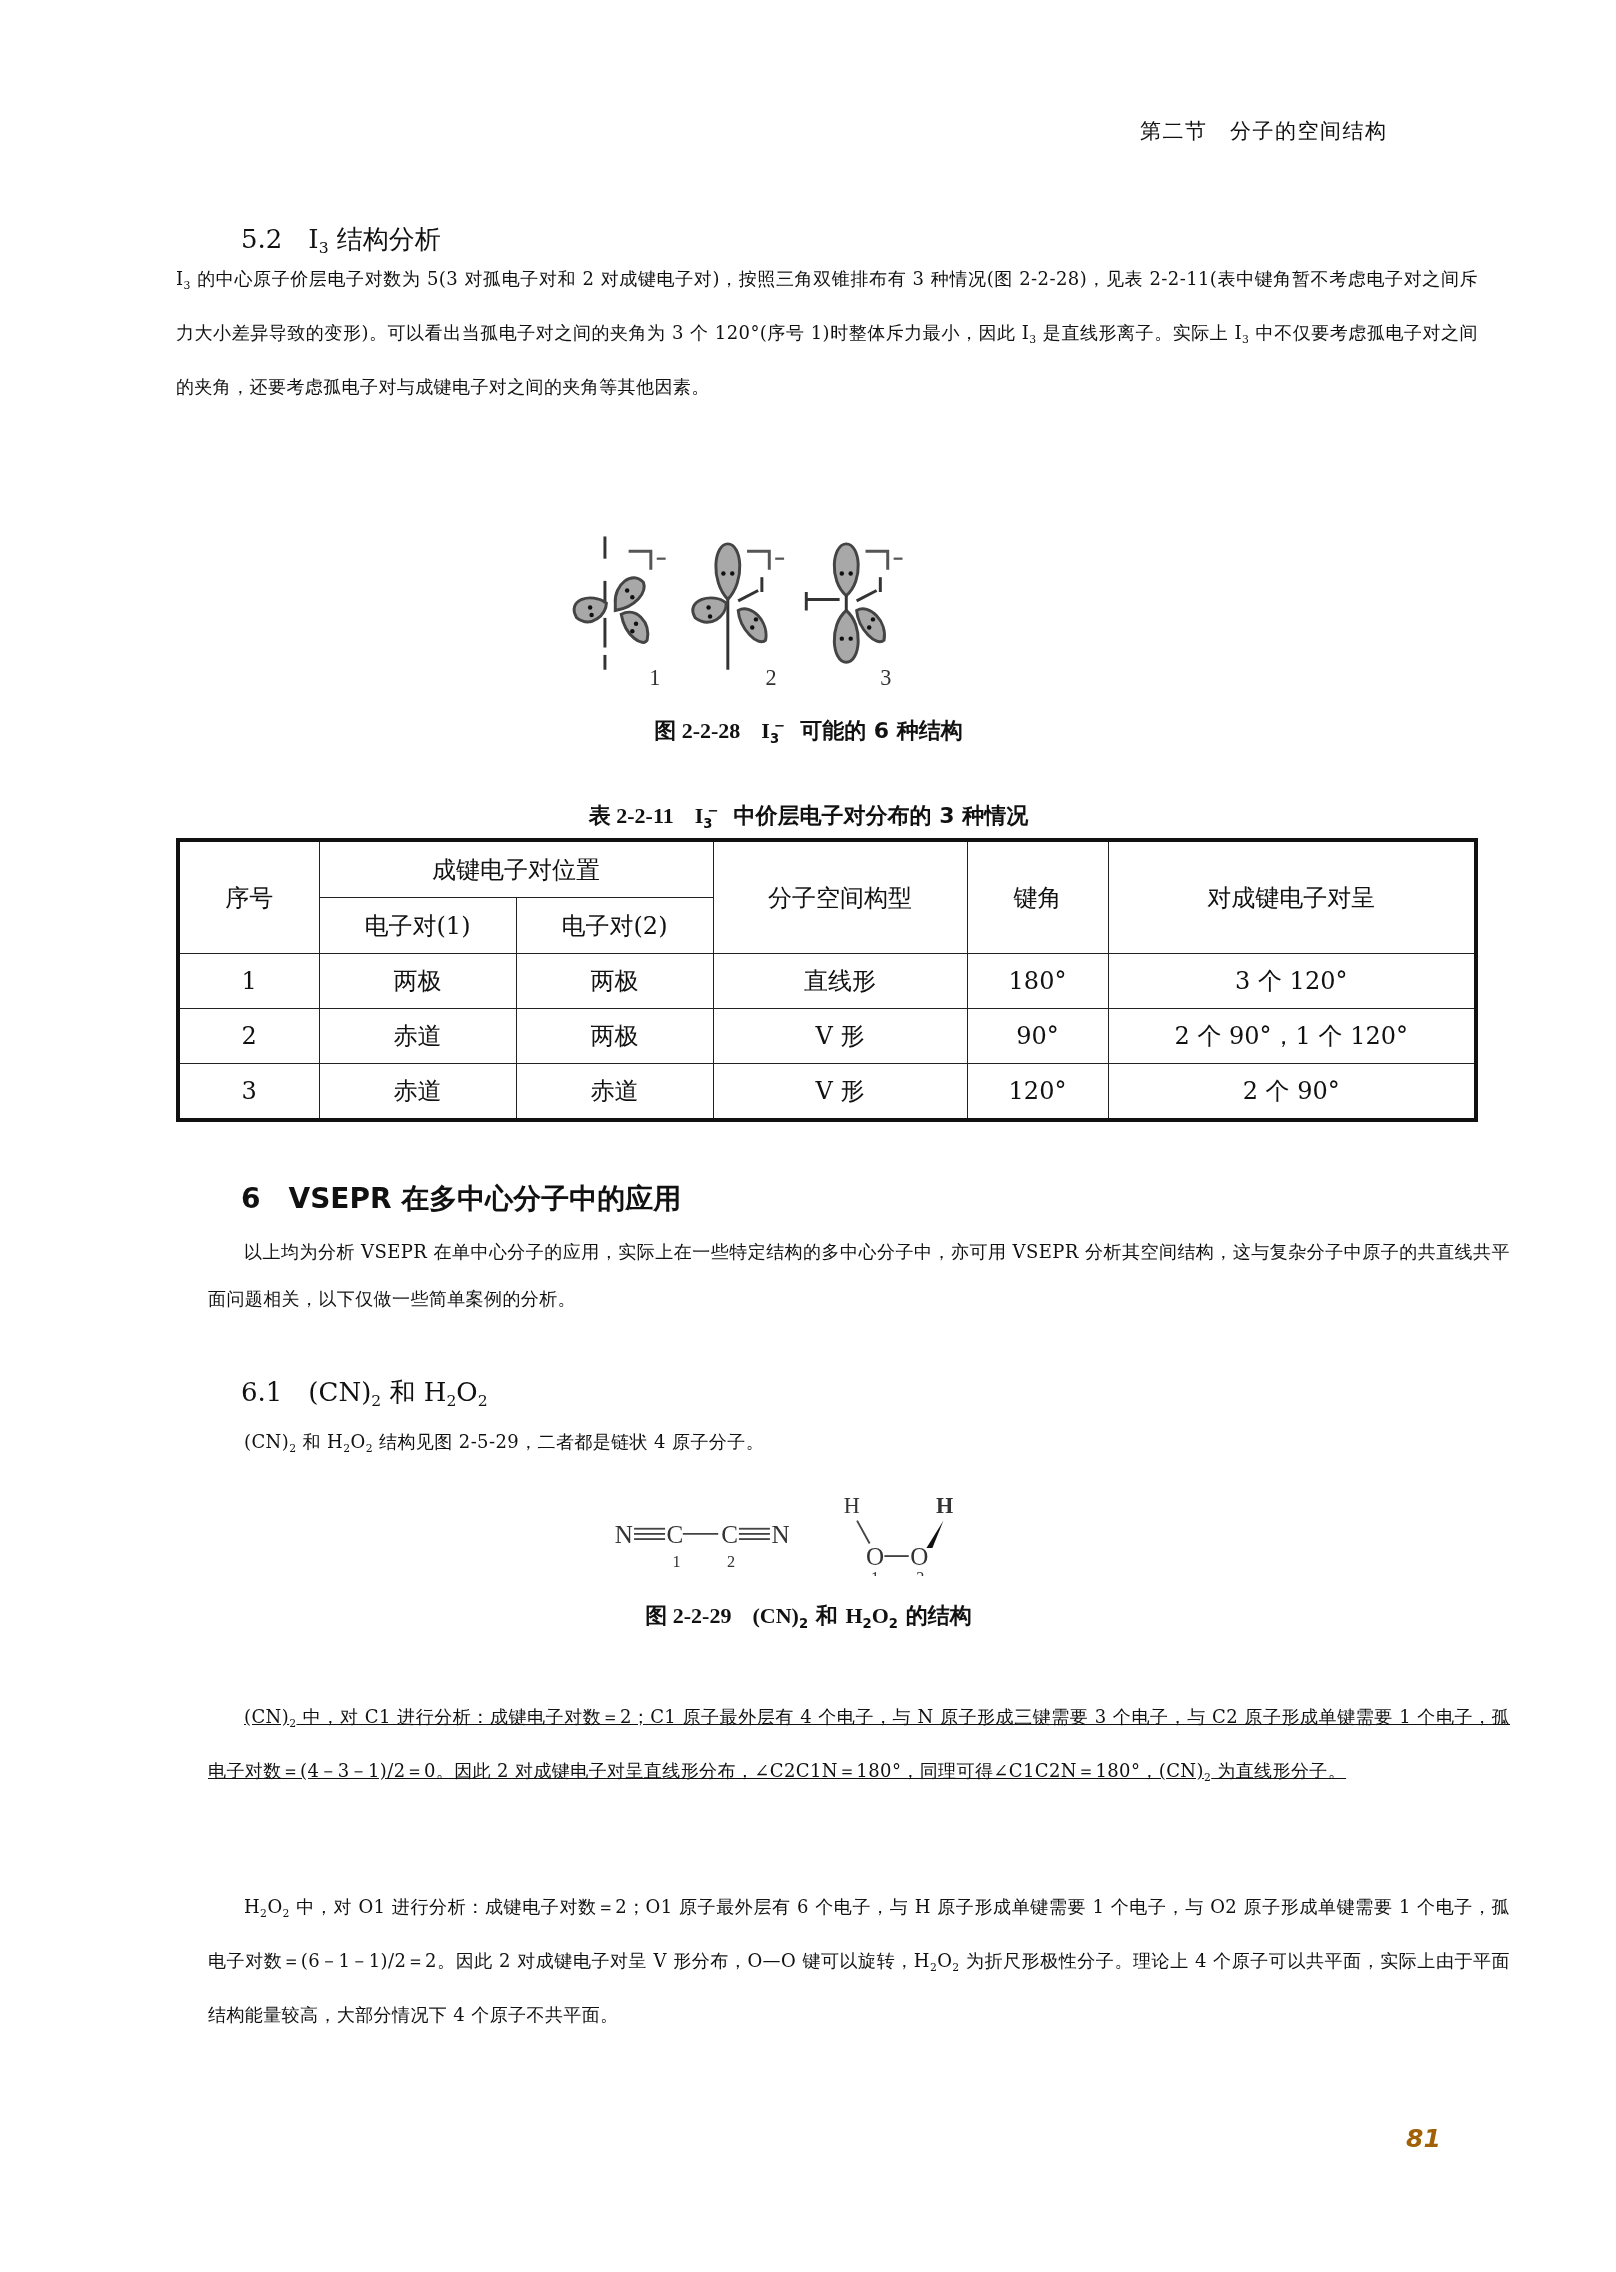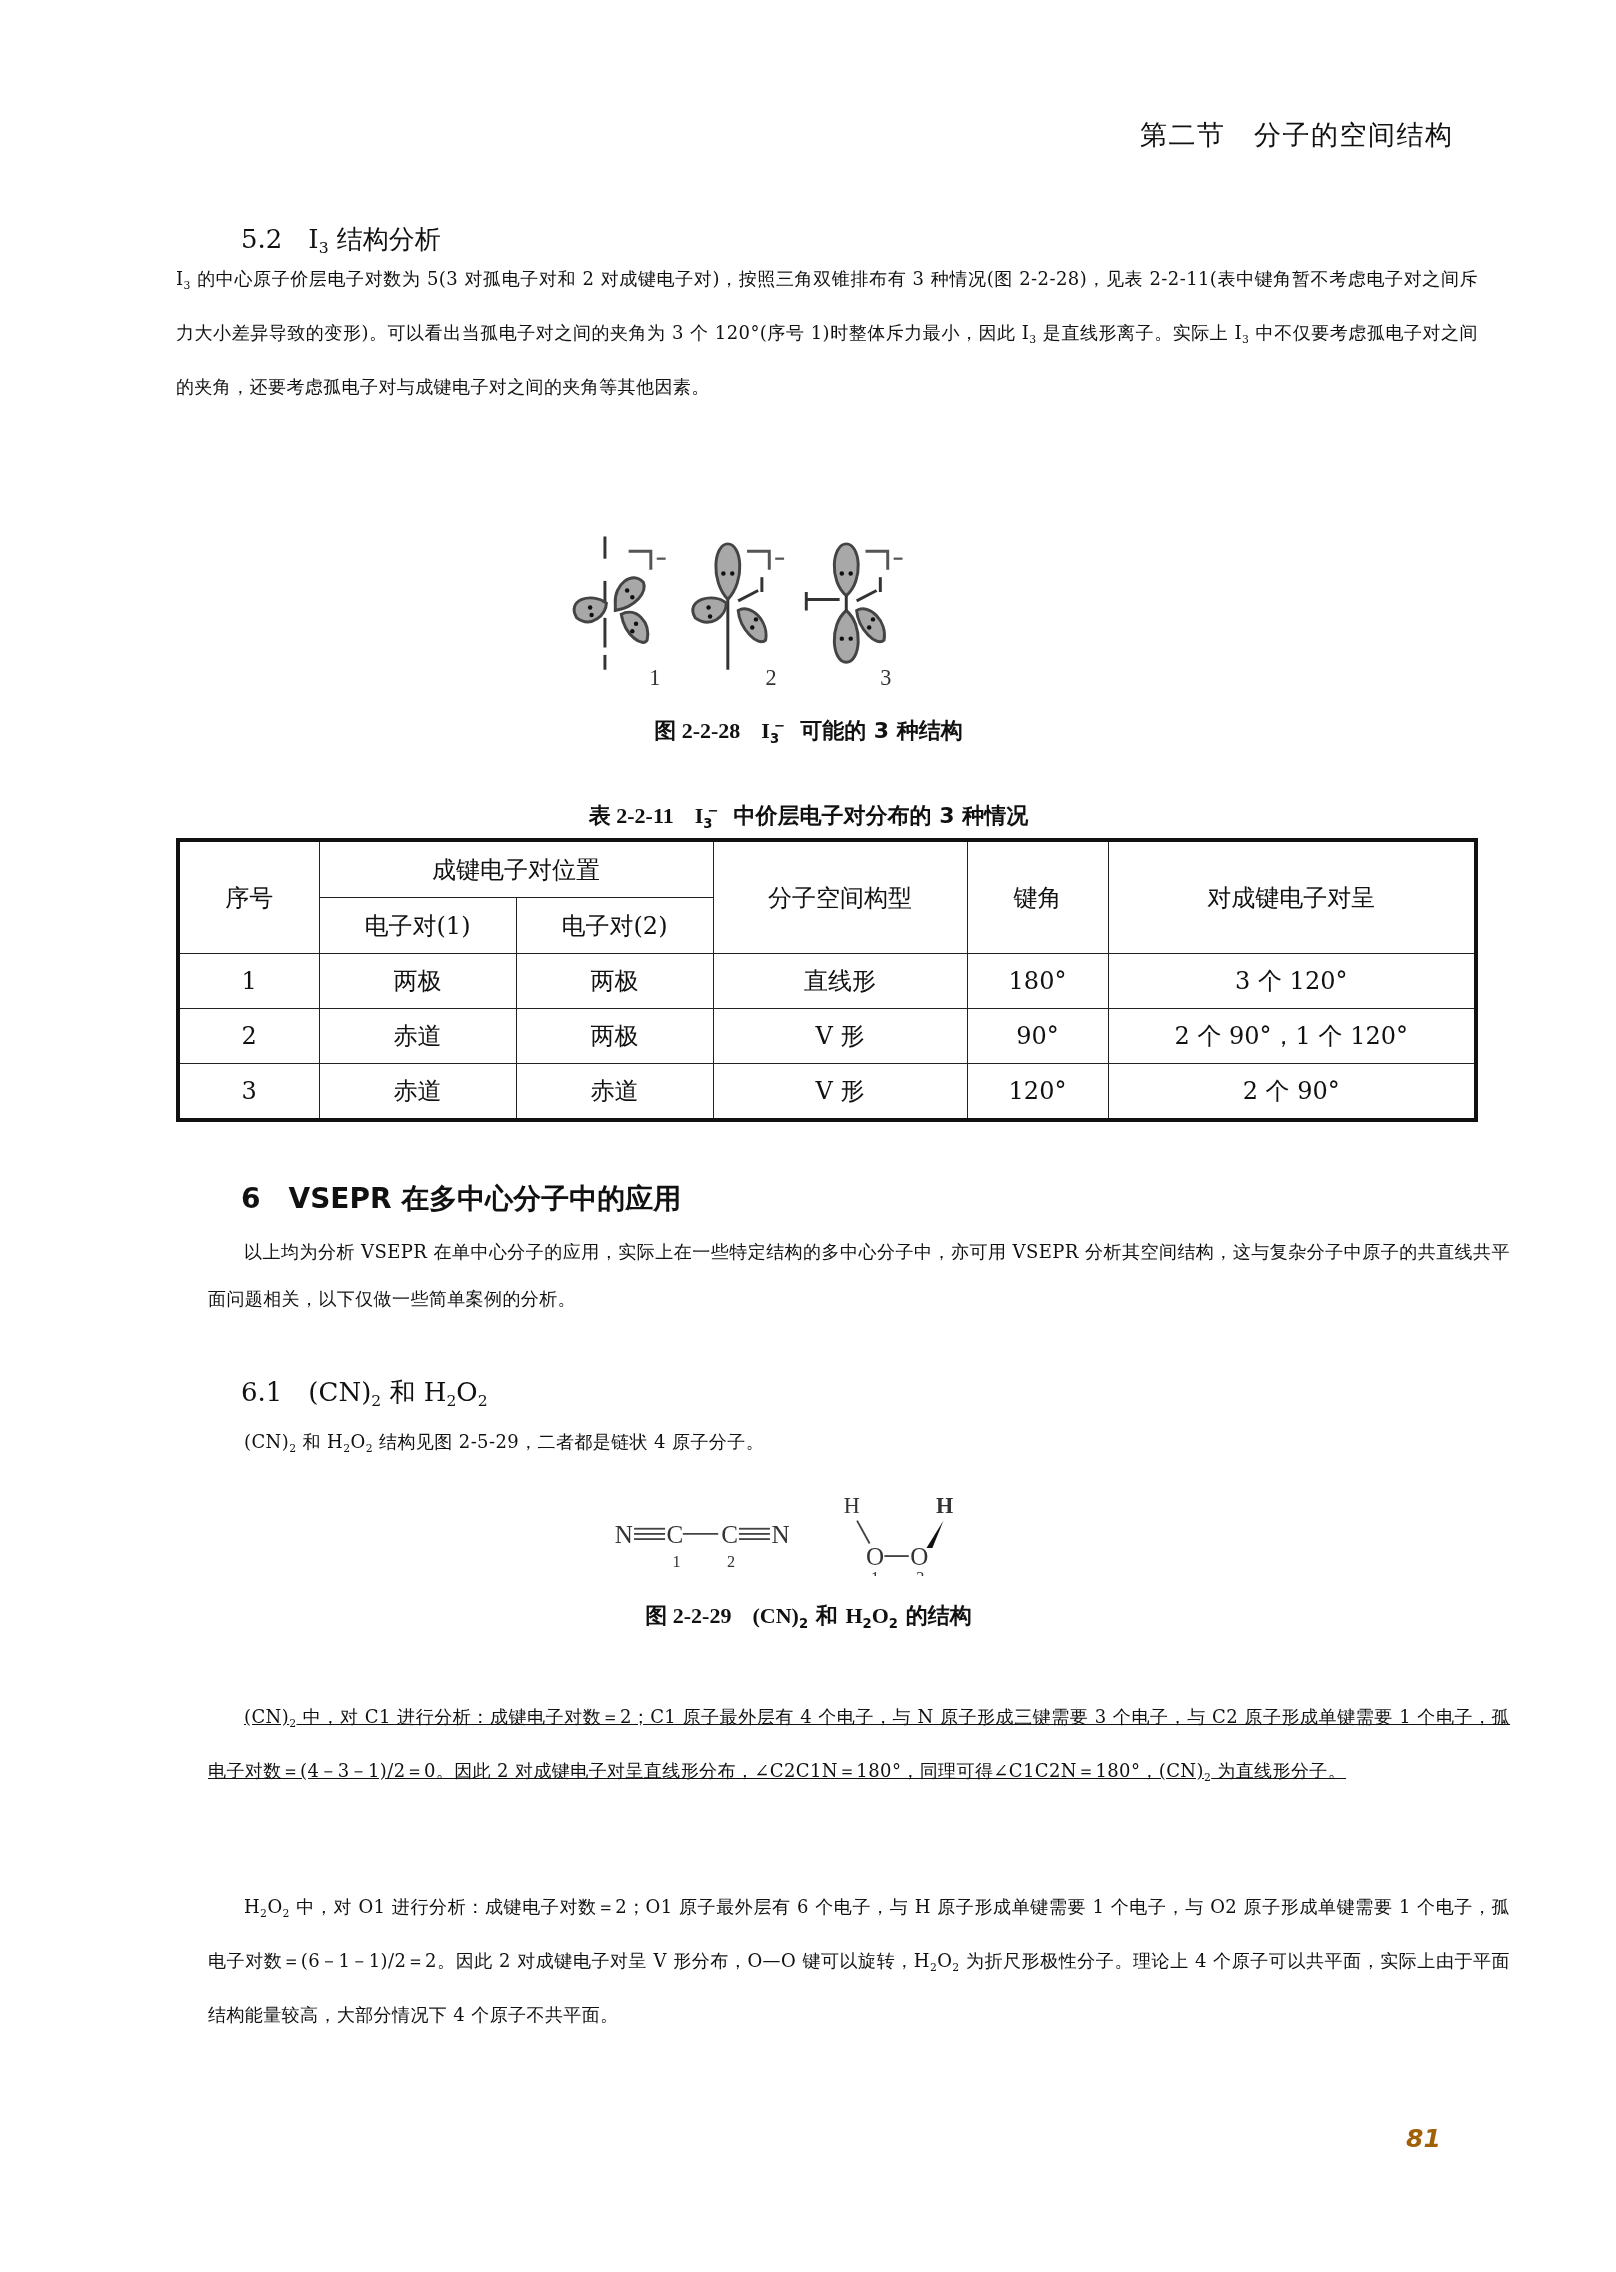--- a/index.html
+++ b/index.html
@@ -1,20 +1,20 @@
 <!DOCTYPE html>
 <html style="font-size:12px"><head>
 <meta charset="utf-8">
 <style>
   html, body { margin:0; padding:0; background:#ffffff; }
   body { width:1617px; height:2273px; position:relative; overflow:hidden;
          font-family:"DejaVu Serif","Liberation Serif",serif; color:#111; }
   .abs { position:absolute; }
   .running-head { top:117px; left:1140px; font-family:"DejaVu Sans","Liberation Sans",sans-serif;
-                  font-size:27px; letter-spacing:1.5px; color:#111; white-space:pre; }
+                  font-size:21px; letter-spacing:1.5px; color:#111; white-space:pre; }
   .p { position:absolute; left:176px; width:1302px; font-size:18px; line-height:47px;
        text-align:justify; letter-spacing:0.4px; }
   .indent { text-indent:2em;margin-left:32px; }
   .h-sub { position:absolute; left:241px; font-size:26px; }
   .h-sec { position:absolute; left:241px; font-family:"DejaVu Sans","Liberation Sans",sans-serif;
            font-weight:bold; font-size:28px; }
   sub { font-size:0.6em; vertical-align:-0.35em; }
   sup { font-size:0.6em; vertical-align:0.6em; }
   .caption { position:absolute; left:0; width:1617px; text-align:center;
              font-family:"DejaVu Sans","Liberation Sans",sans-serif; font-weight:bold; font-size:22px; }
@@ -99,21 +99,21 @@
       <circle cx="390" cy="148" r="3"></circle>
     <circle cx="420" cy="122" r="3"></circle>
       <circle cx="415" cy="133" r="3"></circle>
   </g>
   <text x="118" y="210" font-family="Liberation Serif, serif" font-size="30" fill="#333">1</text>
   <text x="275" y="210" font-family="Liberation Serif, serif" font-size="30" fill="#333">2</text>
   <text x="430" y="210" font-family="Liberation Serif, serif" font-size="30" fill="#333">3</text>
 </svg>
 
 <div class="caption" style="top:716px;">
-  <span class="num">图 2-2-28</span><span style="font-family:'Liberation Serif',serif;">I</span><sub>3</sub><sup style="margin-left:-0.4em;">−</sup>&nbsp;&nbsp;<span>可能的 3 种结构</span>
+  <span class="num">图 2-2-28</span><span style="font-family:'Liberation Serif',serif;">I</span><sub>3</sub><sup style="margin-left:-0.4em;">−</sup>&nbsp;&nbsp;<span>可能的 6 种结构</span>
 </div>
 
 <div class="caption" style="top:801px;">
   <span class="num">表 2-2-11</span><span style="font-family:'Liberation Serif',serif;">I</span><sub>3</sub><sup style="margin-left:-0.4em;">−</sup>&nbsp;&nbsp;<span>中价层电子对分布的 3 种情况</span>
 </div>
 
 <table class="data">
   <colgroup>
     <col style="width:141px">
       <col style="width:197px">

